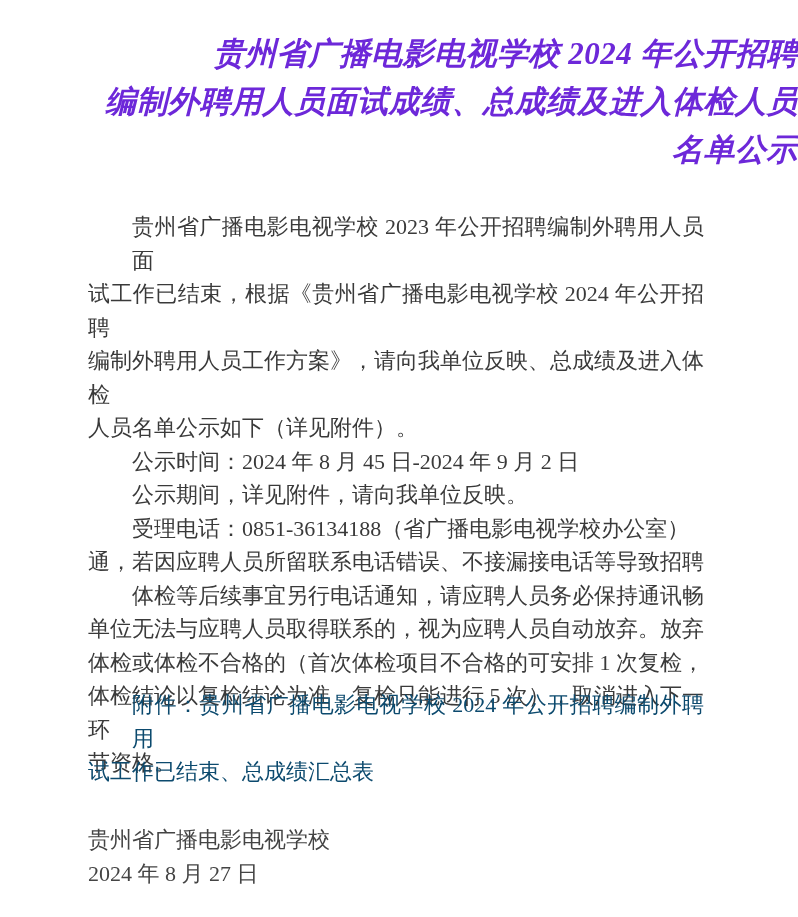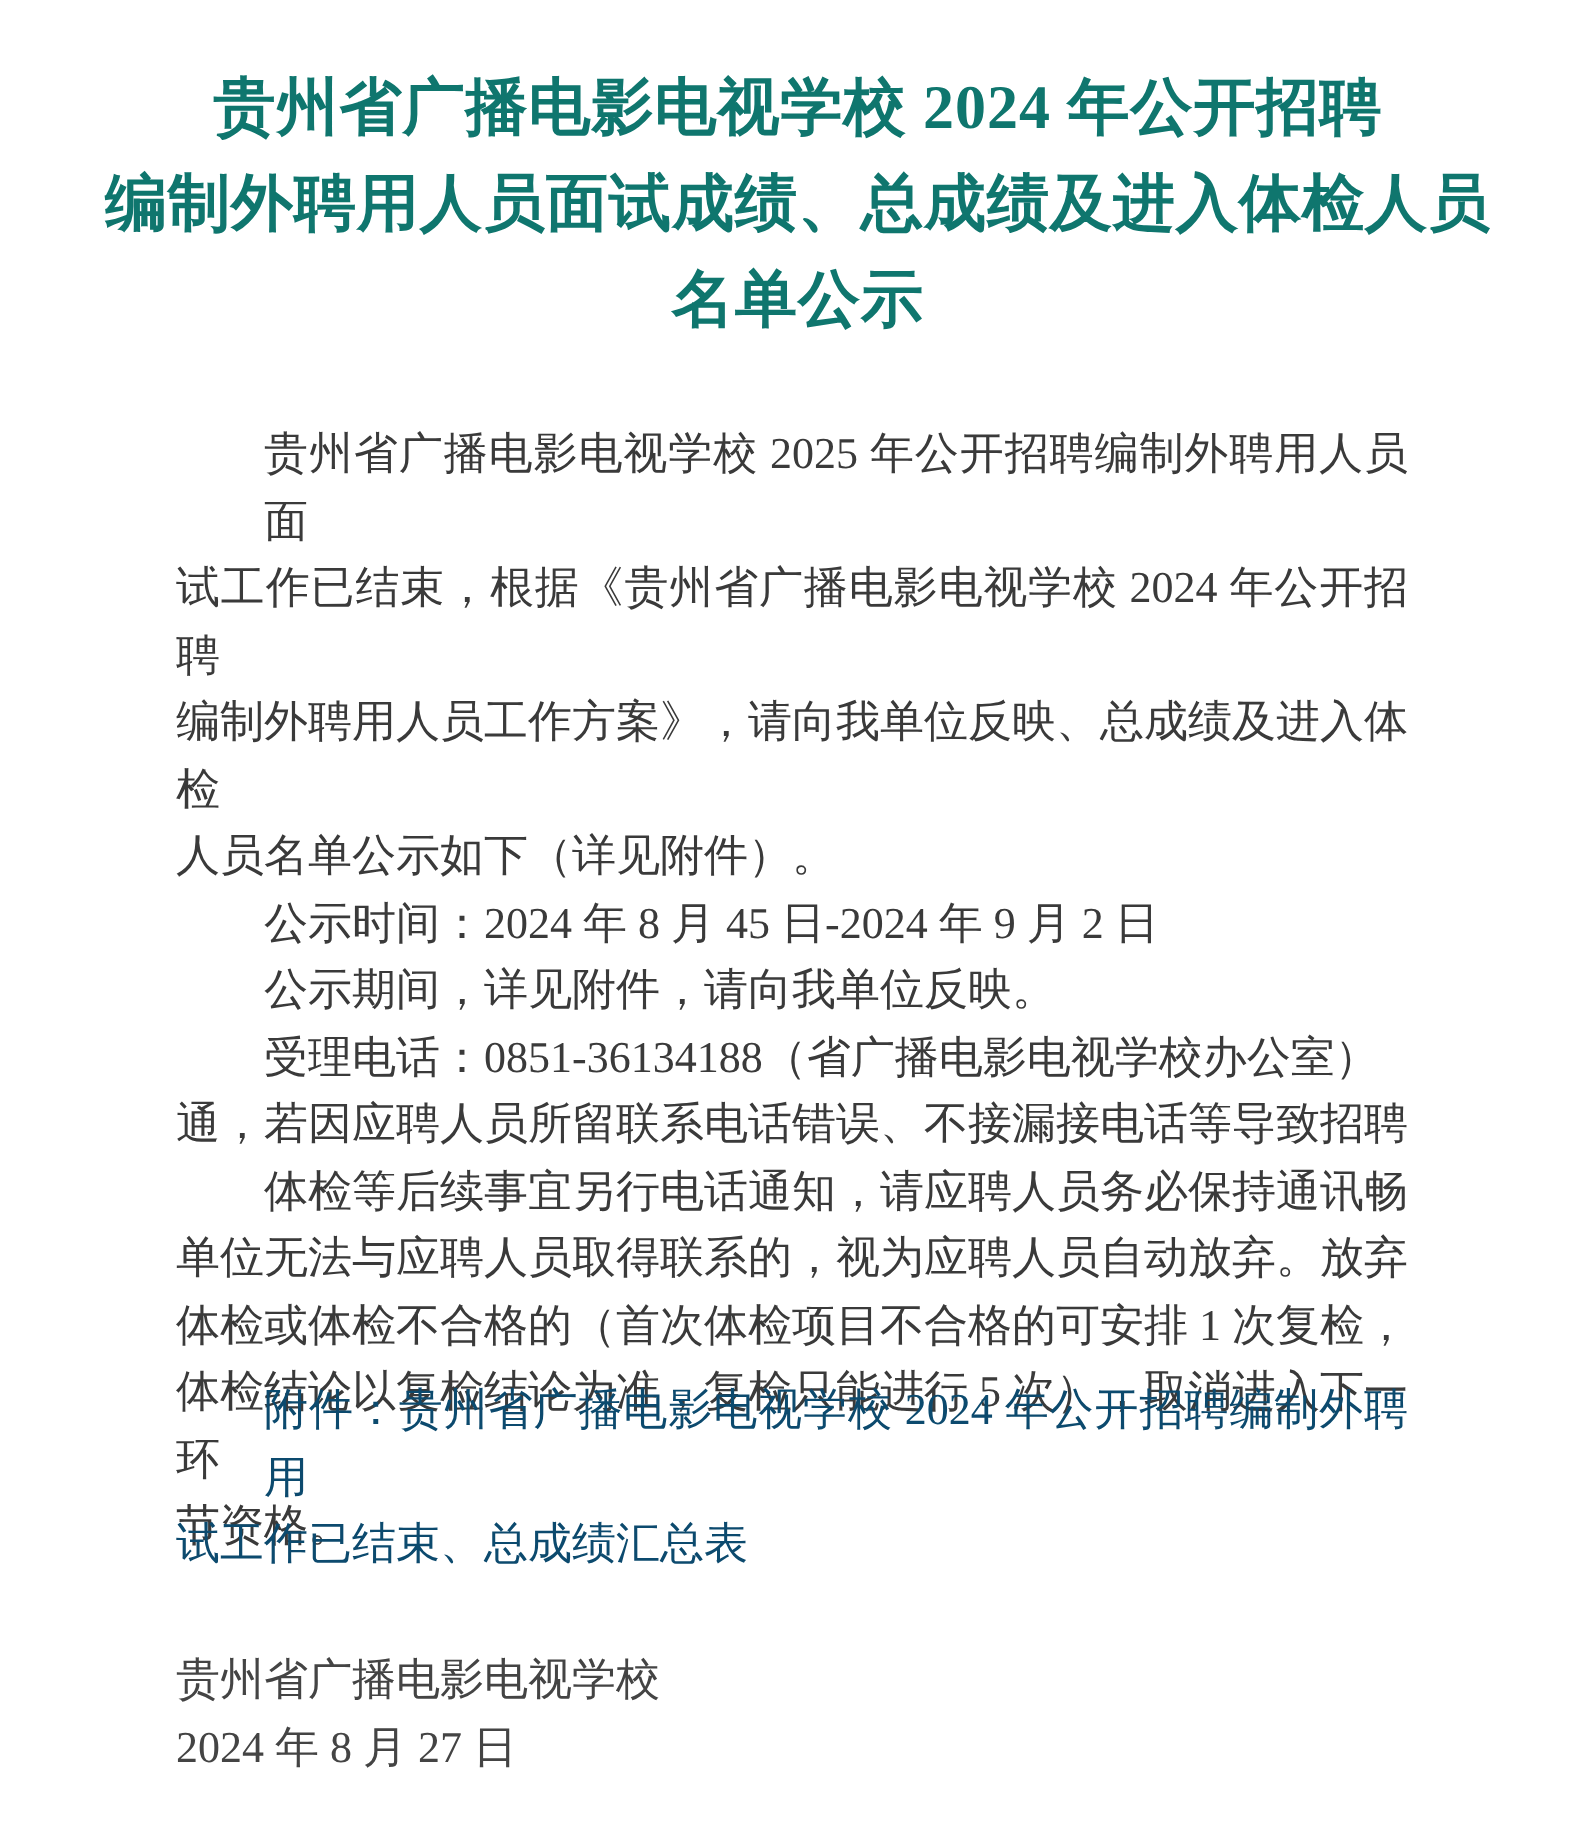--- a/index.html
+++ b/index.html
@@ -13,26 +13,27 @@
     height: 917px;
     background: #ffffff;
     overflow: hidden;
     font-family: "Liberation Serif", serif;
   }
   .title-block {
     position: absolute;
     top: 30px;
     left: 0;
     width: 798px;
-    text-align: center;
+    text-align: right;
     font-weight: 700;
     font-size: 31px;
     line-height: 48px;
-    color: #0f766e;
+    color: #6d28d9;
     letter-spacing: 0.5px;
+    font-style: italic;
   }
   .body-block {
     position: absolute;
     top: 210px;
     left: 88px;
     width: 616px;
     font-size: 22px;
     line-height: 33.5px;
     color: #3a3a3a;
   }
@@ -77,21 +78,21 @@
 
 <div class="page">
 
   <div class="title-block">
     <div class="line wrapok">贵州省广播电影电视学校 2024 年公开招聘</div>
     <div class="line wrapok">编制外聘用人员面试成绩、总成绩及进入体检人员</div>
     <div class="line wrapok">名单公示</div>
   </div>
 
   <div class="body-block">
-    <div class="line fill indent">贵州省广播电影电视学校 2025 年公开招聘编制外聘用人员面</div>
+    <div class="line fill indent">贵州省广播电影电视学校 2023 年公开招聘编制外聘用人员面</div>
     <div class="line fill">试工作已结束，根据《贵州省广播电影电视学校 2024 年公开招聘</div>
     <div class="line fill">编制外聘用人员工作方案》，请向我单位反映、总成绩及进入体检</div>
     <div class="line">人员名单公示如下（详见附件）。</div>
     <div class="line indent">公示时间：2024 年 8 月 45 日-2024 年 9 月 2 日</div>
     <div class="line indent">公示期间，详见附件，请向我单位反映。</div>
     <div class="line indent">受理电话：0851-36134188（省广播电影电视学校办公室）</div>
     <div class="line fill">通，若因应聘人员所留联系电话错误、不接漏接电话等导致招聘</div>
     <div class="line fill indent">体检等后续事宜另行电话通知，请应聘人员务必保持通讯畅</div>
     <div class="line fill">单位无法与应聘人员取得联系的，视为应聘人员自动放弃。放弃</div>
     <div class="line fill">体检或体检不合格的（首次体检项目不合格的可安排 1 次复检，</div>

